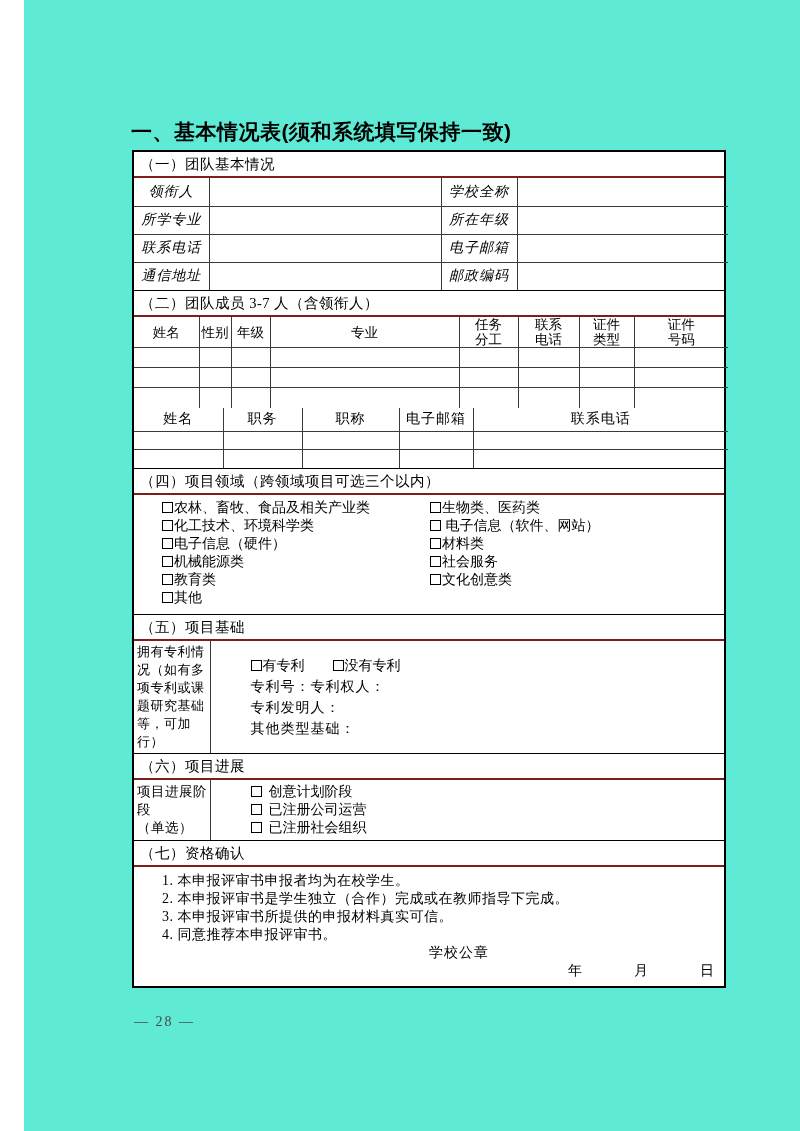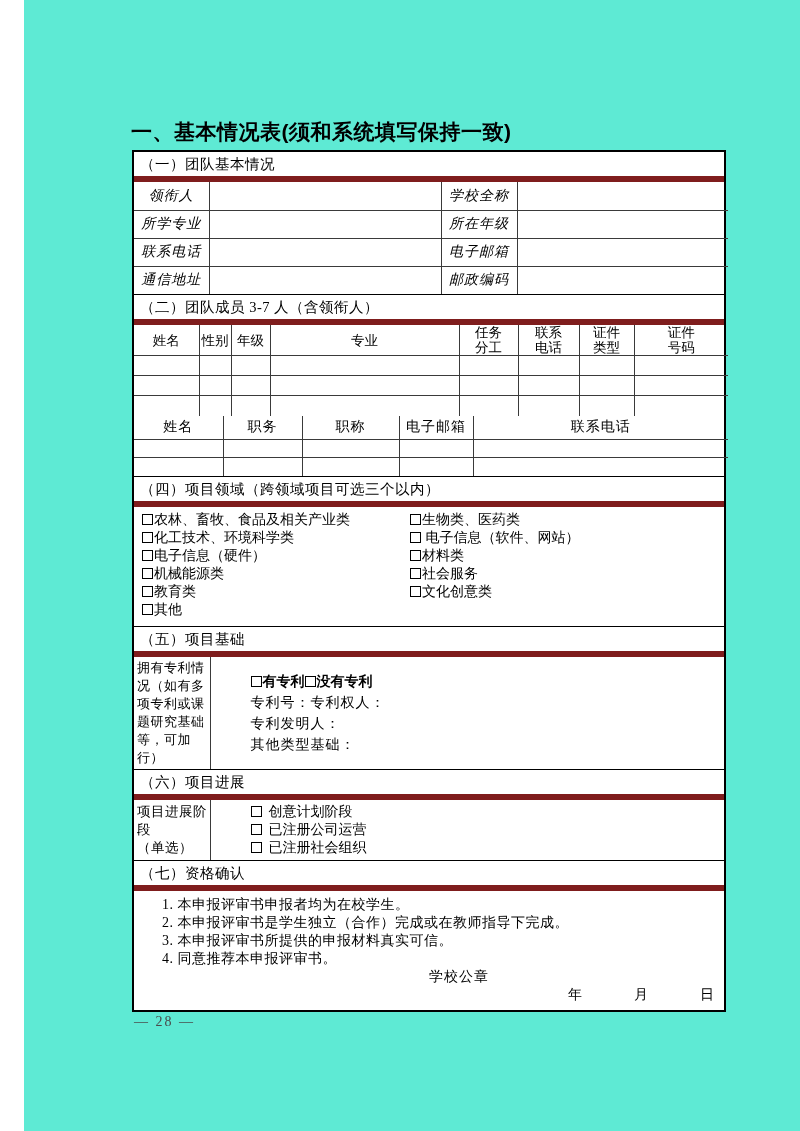--- a/index.html
+++ b/index.html
@@ -28,21 +28,21 @@
     position: absolute;
     left: 108px;
     top: 150px;
     width: 594px;
     border: 2px solid #000;
     background: #fff;
     font-size: 14px;
   }
   .sec-h {
     border-top: 1px solid #000;
-    border-bottom: 6px solid #7f1d1d;
+    border-bottom: 2px solid #7f1d1d;
     padding: 2px 6px;
     line-height: 20px;
     font-size: 14.5px;
     letter-spacing: 0.5px;
   }
   .sec-h.first { border-top: none; }
   table.grid {
     width: 100%;
     border-collapse: collapse;
     border-style: hidden;
@@ -55,21 +55,21 @@
     overflow: hidden;
   }
   .basic td { height: 28px; font-size: 14px; font-style: italic; }
   .basic td.lbl { text-align: center; letter-spacing: 1px; }
   .members th { height: 30px; font-size: 13.5px; text-align: center; line-height: 15px; }
   .members td.cell { height: 20px; }
   .teachers th { height: 24px; font-size: 14px; text-align: center; letter-spacing: 1px; }
   .teachers td.cell { height: 18px; }
   .pre { white-space: pre-line; }
   .fields-block {
-    padding: 4px 4px 7px 8px;
+    padding: 4px 4px 7px 28px;
   }
   .cb-row {
     display: grid;
     grid-template-columns: 268px 1fr;
     line-height: 18px;
   }
   .cb-item { font-size: 14px; white-space: nowrap; }
   .cb {
     display: inline-block;
     width: 11px;
@@ -81,21 +81,21 @@
   }
   .two-col td.side-lbl {
     font-size: 13px;
     line-height: 18px;
     padding: 2px 2px 2px 3px;
     vertical-align: top;
     letter-spacing: 0.5px;
   }
   .fnd-content { padding: 4px 4px 4px 40px; vertical-align: middle; }
   .fnd-content .line { line-height: 21px; font-size: 14px; letter-spacing: 1px; }
-  .fnd-cb-line { display: flex; line-height: 21px; font-weight: bold; }
+  .fnd-cb-line { display: flex; gap: 28px; line-height: 21px; }
   .prog-content { padding: 3px 4px 3px 40px; }
   .prog-content .cb-item { display: block; line-height: 18px; }
   .prog-content .cb { margin-right: 7px; }
   .confirm-block { padding: 5px 0 5px 28px; }
   .confirm-item { line-height: 18px; font-size: 14px; letter-spacing: 0.5px; }
   .sign-line { text-align: right; padding-right: 207px; line-height: 18.5px; letter-spacing: 1px; }
   .seal-line { text-align: right; padding-right: 235px; line-height: 18.5px; letter-spacing: 1px; }
   .date-line {
     display: flex;
     justify-content: flex-end;

